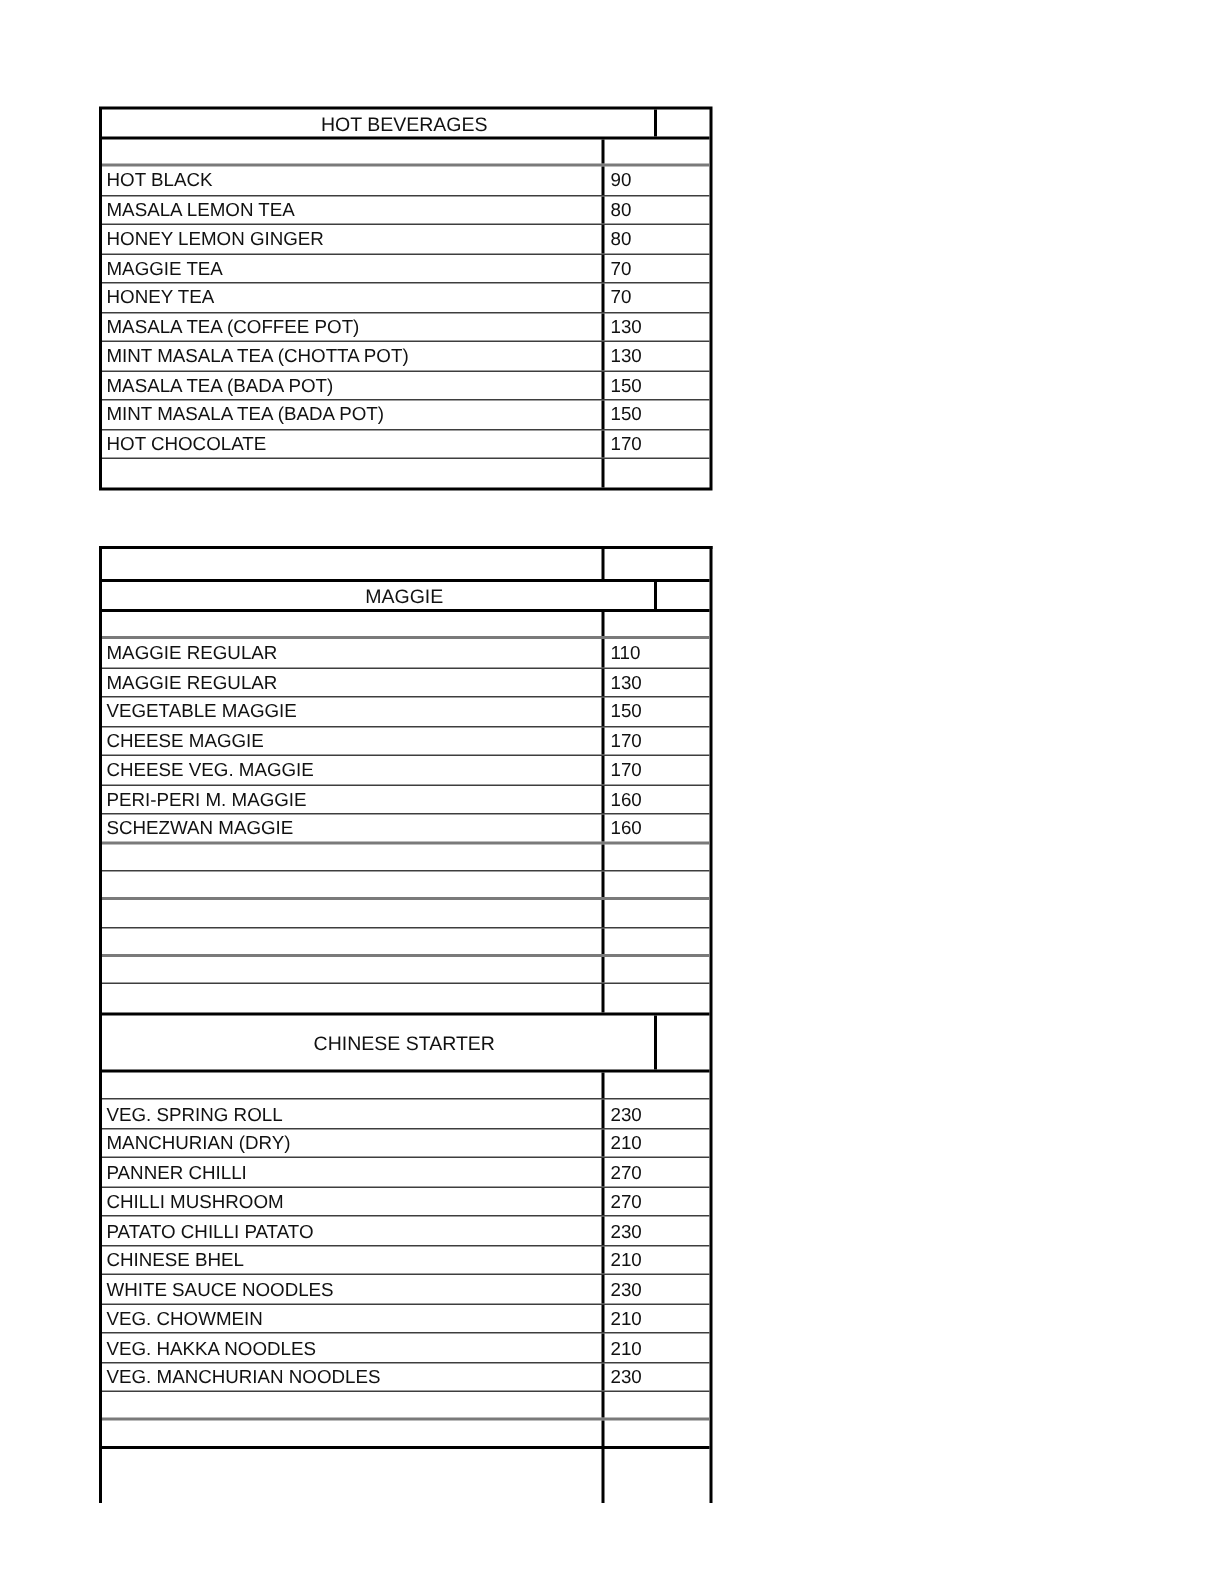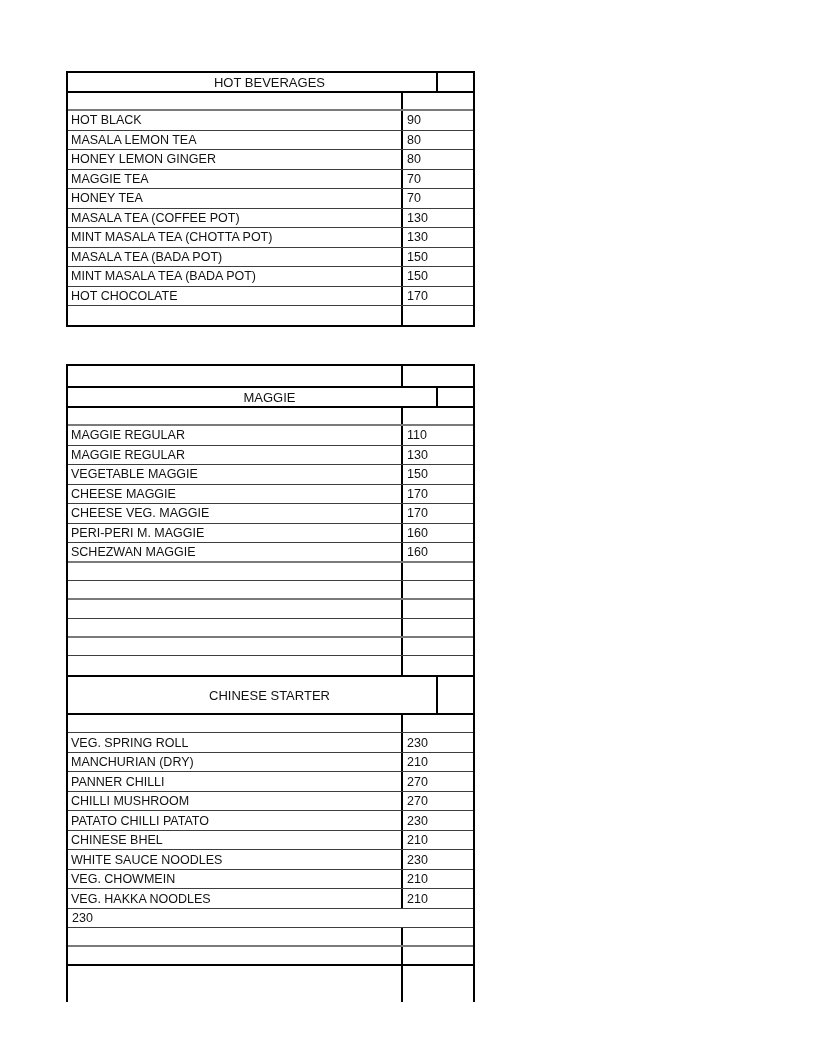--- a/index.html
+++ b/index.html
@@ -230,20 +230,21 @@
       </div>
       <div class="row item">
         <div class="cell name">VEG. CHOWMEIN</div>
         <div class="cell price">210</div>
       </div>
       <div class="row item">
         <div class="cell name">VEG. HAKKA NOODLES</div>
         <div class="cell price">210</div>
       </div>
       <div class="row item">
+        <div class="cell name">VEG. MANCHURIAN NOODLES</div>
         <div class="cell price">230</div>
       </div>
     </div>
   <div class="row h19 bbg2">
       <div class="cell name"></div>
       <div class="cell price"></div>
     </div>
   <div class="row h19 bbk2">
       <div class="cell name"></div>
       <div class="cell price"></div>

